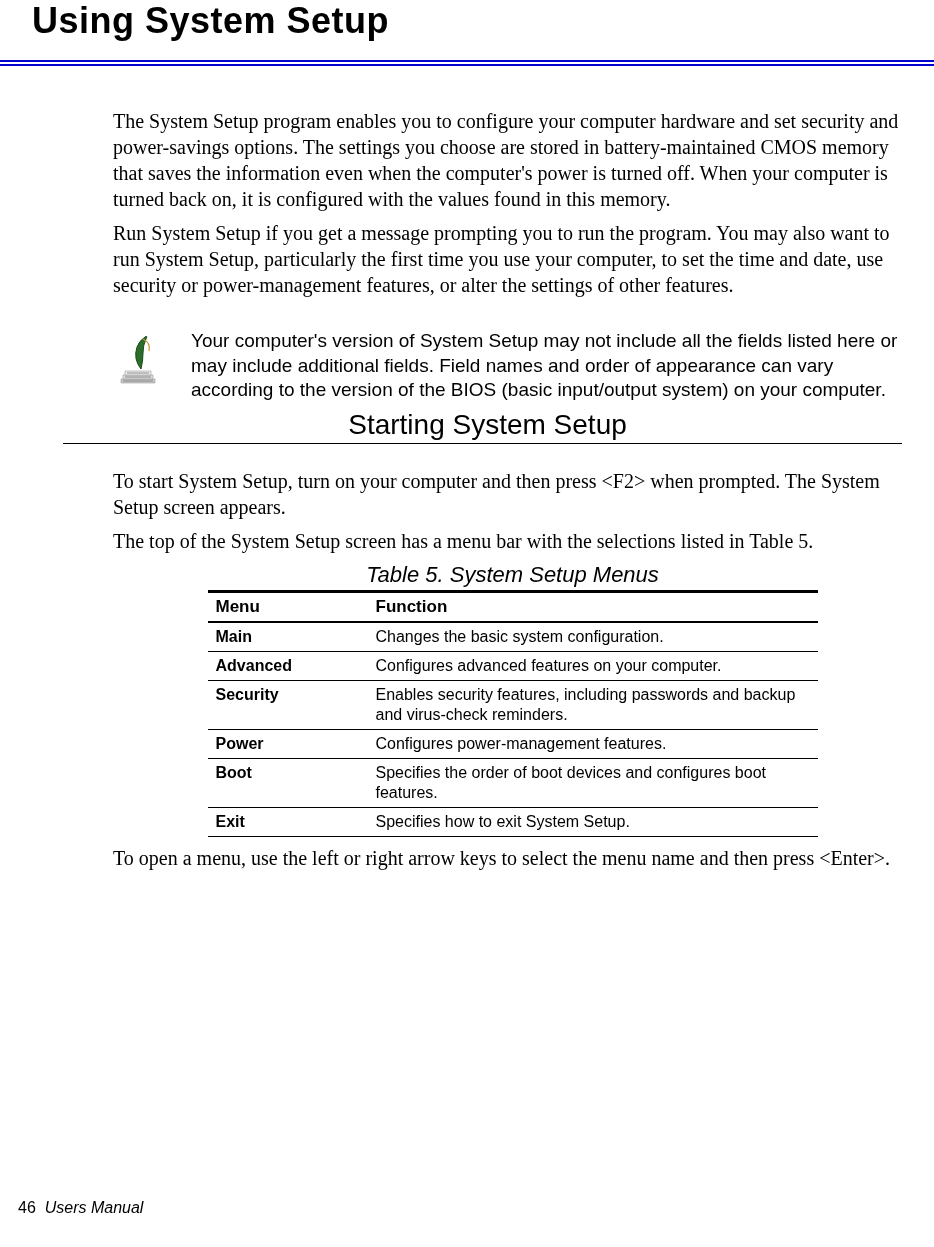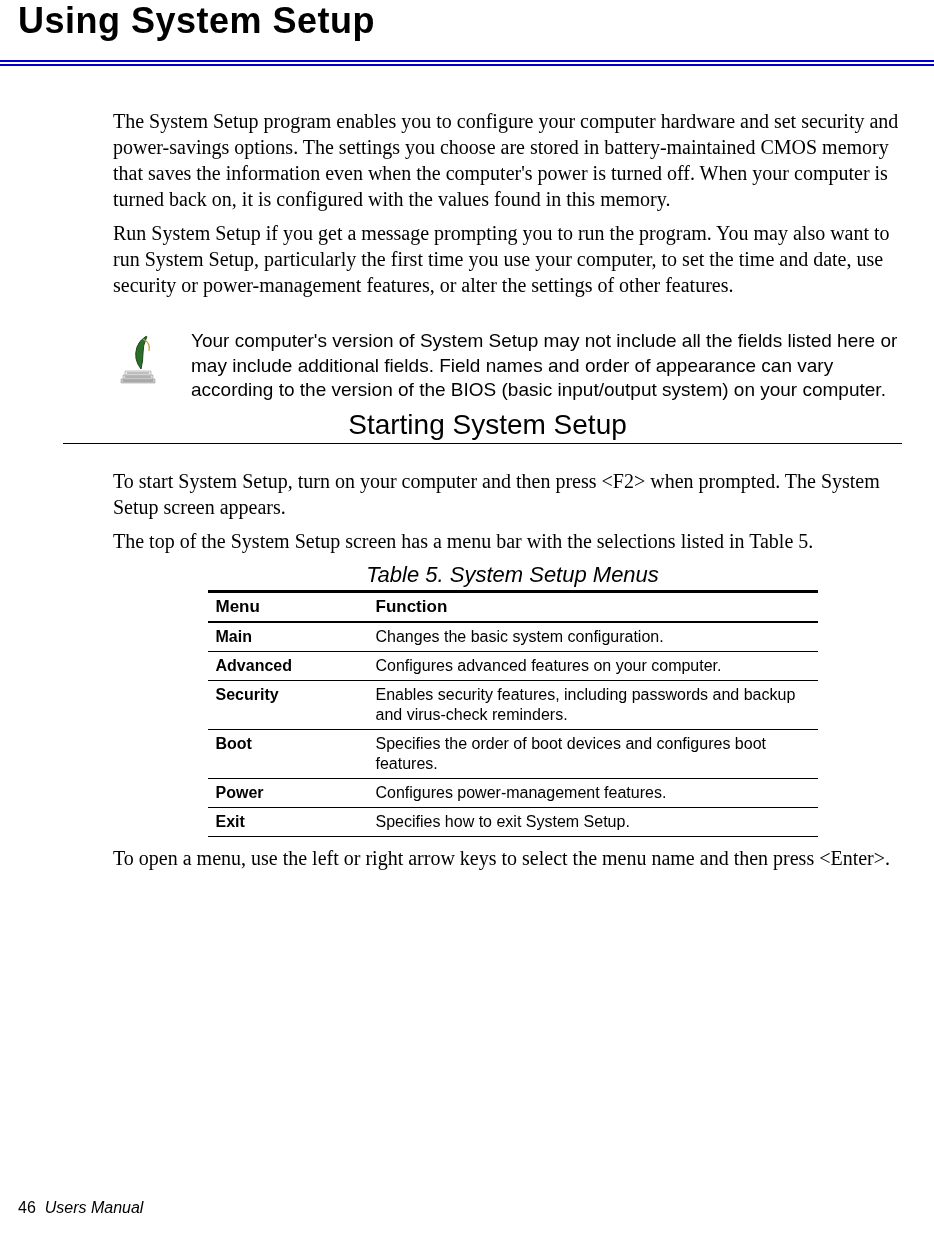--- a/index.html
+++ b/index.html
@@ -12,21 +12,21 @@
       width: 934px;
       height: 1247px;
       background: white;
       color: black;
       position: relative;
     }
     .page-title {
       font-family: Arial, Helvetica, sans-serif;
       font-size: 36px;
       font-weight: bold;
-      padding-left: 18px;
+      padding-left: 32px;
       padding-top: 0px;
       letter-spacing: 0.5px;
     }
     .title-underline {
       margin-top: 18px;
       border-top: 2px solid #0000cc;
       border-bottom: 2px solid #0000cc;
       height: 6px;
       width: 100%;
     }
@@ -176,26 +176,26 @@
       </tr>
       <tr>
         <td>Advanced</td>
         <td>Configures advanced features on your computer.</td>
       </tr>
       <tr>
         <td>Security</td>
         <td>Enables security features, including passwords and backup and virus-check reminders.</td>
       </tr>
       <tr>
+        <td>Power</td>
+        <td>Configures power-management features.</td>
+      </tr>
+      <tr>
         <td>Boot</td>
         <td>Specifies the order of boot devices and configures boot features.</td>
-      </tr>
-      <tr>
-        <td>Power</td>
-        <td>Configures power-management features.</td>
       </tr>
       <tr>
         <td>Exit</td>
         <td>Specifies how to exit System Setup.</td>
       </tr>
     </tbody>
   </table>
 
   <p class="body-para2" style="margin-top:8px;">To open a menu, use the left or right arrow keys to select the menu name and then press &lt;Enter&gt;.</p>
 </div>

